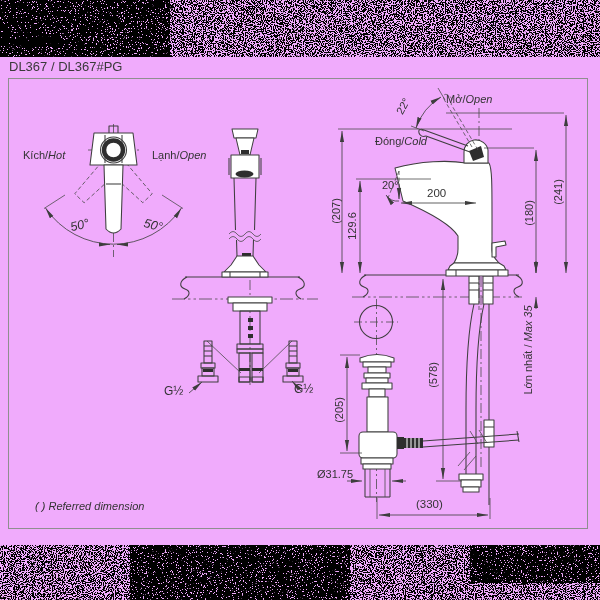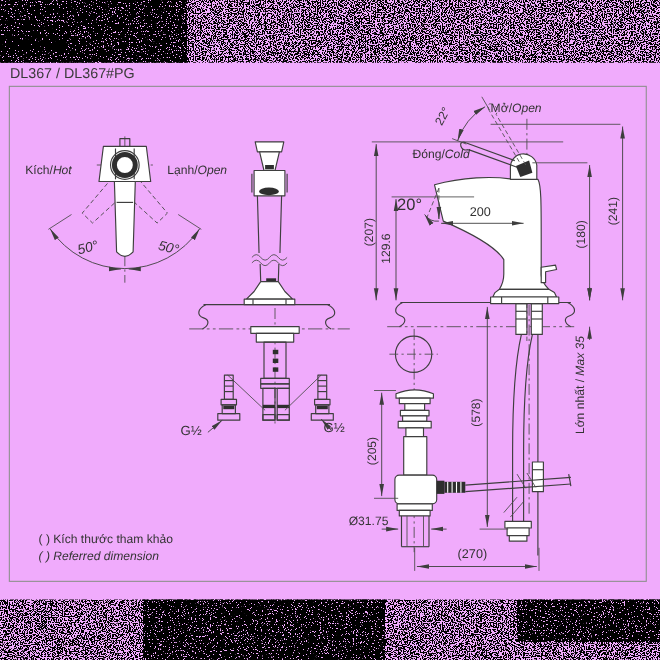--- a/index.html
+++ b/index.html
@@ -278,32 +278,31 @@
   </svg>
 
   <span class="lbl" style="left:23px;top:149px"><span>Kích</span><span>/</span><em>Hot</em></span>
   <span class="lbl" style="left:152px;top:149px"><span>Lạnh</span><span>/</span><em>Open</em></span>
   <span class="lbl" style="left:446px;top:93px"><span>Mở</span><span>/</span><em>Open</em></span>
   <span class="lbl" style="left:375px;top:135px"><span>Đóng</span><span>/</span><em>Cold</em></span>
 
   <span class="v it" style="left:80px;top:226px;font-size:12.5px;transform:translate(-50%,-50%) rotate(-14deg)">50°</span>
   <span class="v it" style="left:153px;top:226px;font-size:12.5px;transform:translate(-50%,-50%) rotate(14deg)">50°</span>
   <span class="v" style="left:403px;top:106px;transform:translate(-50%,-50%) rotate(-62deg)">22°</span>
-  <span class="lbl" style="left:361px;top:179px;font-size:15px">20°</span>
+  <span class="lbl" style="left:382px;top:179px;font-size:11px">20°</span>
 
   <span class="lbl" style="left:427px;top:187px;font-size:11.5px">200</span>
   <span class="v" style="left:352px;top:226px">129.6</span>
   <span class="v" style="left:336px;top:211px">(207)</span>
   <span class="v" style="left:529px;top:213px">(180)</span>
   <span class="v" style="left:558px;top:192px">(241)</span>
   <span class="v" style="left:339px;top:410px">(205)</span>
   <span class="v" style="left:433px;top:375px">(578)</span>
   <span class="v" style="left:528px;top:350px"><span>Lớn nhất</span><span> / </span><em>Max 35</em></span>
   <span class="lbl" style="left:317px;top:468px">Ø31.75</span>
-  <span class="lbl" style="left:416px;top:498px;font-size:11.5px">(270)</span>
+  <span class="lbl" style="left:416px;top:498px;font-size:11.5px">(330)</span>
 
   <span class="lbl" style="left:164px;top:385px;font-size:12px">G½</span>
   <span class="lbl" style="left:294px;top:383px;font-size:12px">G½</span>
 
-  <span class="lbl" style="left:35px;top:485px">( ) Kích thước tham khảo</span>
   <span class="lbl it" style="left:35px;top:500px">( ) Referred dimension</span>
 
 </div>
 
 </body></html>

